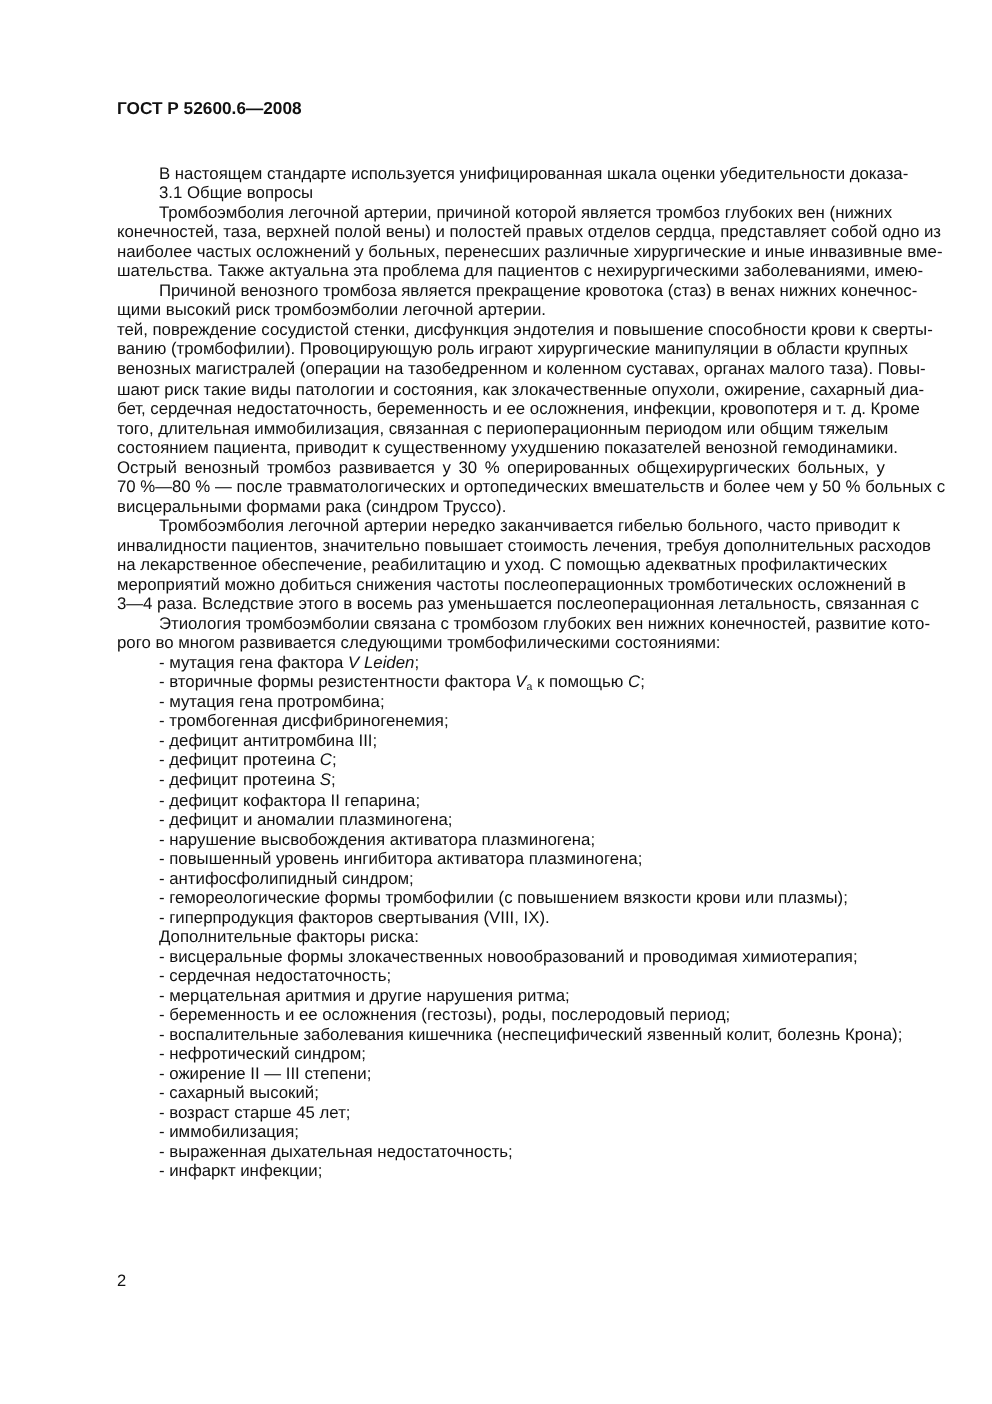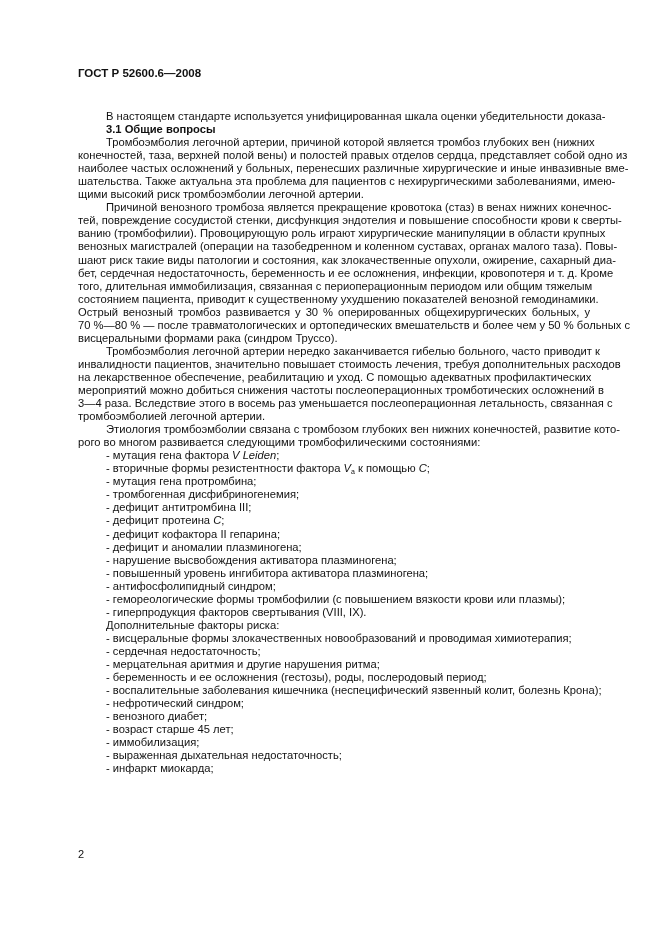--- a/index.html
+++ b/index.html
@@ -17,21 +17,21 @@
       position: absolute; top: 110px; left: 0; width: 512px;
       font-size: 11.2px; line-height: 13.05px;
     }
     .line {
       display: block; white-space: nowrap; height: 13.05px;
       text-align: justify; text-align-last: justify;
     }
     .line.last { text-align-last: left; }
     .line.indent { padding-left: 28px; }
     .line.item { padding-left: 28px; text-align-last: left; }
-    .line.heading { padding-left: 28px; font-weight: bold; text-align-last: left; }
+    .line.heading { padding-left: 28px; font-weight: normal; text-align-last: left; }
     .line.plain-indent { padding-left: 28px; text-align-last: left; }
     i { }
     sub { font-size: 7px; vertical-align: -2px; line-height: 0; }
     .page-number { position: absolute; top: 848px; left: 78px; font-size: 11px; }
   </style>
 </head>
 <body>
 
 <div class="page">
   <div class="doc-header">ГОСТ Р 52600.6—2008</div>
@@ -39,71 +39,72 @@
   <div class="body-text">
 
     <span class="line indent">В настоящем стандарте используется унифицированная шкала оценки убедительности доказа-</span>
 
     <span class="line heading">3.1  Общие вопросы</span>
 
     <span class="line indent">Тромбоэмболия легочной артерии, причиной которой является тромбоз глубоких вен (нижних</span>
     <span class="line">конечностей, таза, верхней полой вены) и полостей правых отделов сердца, представляет собой одно из</span>
     <span class="line">наиболее частых осложнений у больных, перенесших различные хирургические и иные инвазивные вме-</span>
     <span class="line">шательства. Также актуальна эта проблема для пациентов с нехирургическими заболеваниями, имею-</span>
+    <span class="line indent">Причиной венозного тромбоза является прекращение кровотока (стаз) в венах нижних конечнос-</span>
+
     <span class="line last">щими высокий риск тромбоэмболии легочной артерии.</span>
-
-    <span class="line indent">Причиной венозного тромбоза является прекращение кровотока (стаз) в венах нижних конечнос-</span>
     <span class="line">тей, повреждение сосудистой стенки, дисфункция эндотелия и повышение способности крови к сверты-</span>
     <span class="line">ванию (тромбофилии). Провоцирующую роль играют хирургические манипуляции в области крупных</span>
     <span class="line">венозных магистралей (операции на тазобедренном и коленном суставах, органах малого таза). Повы-</span>
     <span class="line">шают риск такие виды патологии и состояния, как злокачественные опухоли, ожирение, сахарный диа-</span>
     <span class="line">бет, сердечная недостаточность, беременность и ее осложнения, инфекции, кровопотеря и т. д. Кроме</span>
     <span class="line">того, длительная иммобилизация, связанная с периоперационным периодом или общим тяжелым</span>
     <span class="line">состоянием пациента, приводит к существенному ухудшению показателей венозной гемодинамики.</span>
     <span class="line">Острый венозный тромбоз развивается у 30 % оперированных общехирургических больных, у</span>
     <span class="line">70 %—80 % — после травматологических и ортопедических вмешательств и более чем у 50 % больных с</span>
     <span class="line last">висцеральными формами рака (синдром Труссо).</span>
 
     <span class="line indent">Тромбоэмболия легочной артерии нередко заканчивается гибелью больного, часто приводит к</span>
     <span class="line">инвалидности пациентов, значительно повышает стоимость лечения, требуя дополнительных расходов</span>
     <span class="line">на лекарственное обеспечение, реабилитацию и уход. С помощью адекватных профилактических</span>
     <span class="line">мероприятий можно добиться снижения частоты послеоперационных тромботических осложнений в</span>
     <span class="line">3—4 раза. Вследствие этого в восемь раз уменьшается послеоперационная летальность, связанная с</span>
-    <span class="line last">тромбоэмболией легочной артерии.</span>
 
     <span class="line indent">Этиология тромбоэмболии связана с тромбозом глубоких вен нижних конечностей, развитие кото-</span>
     <span class="line last">рого во многом развивается следующими тромбофилическими состояниями:</span>
 
     <div>
       <span class="line item"><span>- мутация гена фактора </span><i>V Leiden</i><span>;</span></span>
       <span class="line item"><span>- вторичные формы резистентности фактора </span><i>V</i><sub>a</sub><span> к помощью </span><i>C</i><span>;</span></span>
       <span class="line item">- мутация гена протромбина;</span>
       <span class="line item">- тромбогенная дисфибриногенемия;</span>
       <span class="line item">- дефицит антитромбина III;</span>
       <span class="line item"><span>- дефицит протеина </span><i>C</i><span>;</span></span>
+      <span class="line item"><span>- дефицит протеина </span><i>S</i><span>;</span></span>
       <span class="line item">- дефицит кофактора II гепарина;</span>
       <span class="line item">- дефицит и аномалии плазминогена;</span>
       <span class="line item">- нарушение высвобождения активатора плазминогена;</span>
       <span class="line item">- повышенный уровень ингибитора активатора плазминогена;</span>
       <span class="line item">- антифосфолипидный синдром;</span>
       <span class="line item">- гемореологические формы тромбофилии (с повышением вязкости крови или плазмы);</span>
       <span class="line item">- гиперпродукция факторов свертывания (VIII, IX).</span>
     </div>
 
     <span class="line plain-indent">Дополнительные факторы риска:</span>
 
     <div>
       <span class="line item">- висцеральные формы злокачественных новообразований и проводимая химиотерапия;</span>
       <span class="line item">- сердечная недостаточность;</span>
       <span class="line item">- мерцательная аритмия и другие нарушения ритма;</span>
       <span class="line item">- беременность и ее осложнения (гестозы), роды, послеродовый период;</span>
       <span class="line item">- воспалительные заболевания кишечника (неспецифический язвенный колит, болезнь Крона);</span>
       <span class="line item">- нефротический синдром;</span>
-      <span class="line item">- венозного диабет;</span>
+      <span class="line item">- ожирение II — III степени;</span>
+      <span class="line item">- сахарный высокий;</span>
       <span class="line item">- возраст старше 45 лет;</span>
       <span class="line item">- иммобилизация;</span>
       <span class="line item">- выраженная дыхательная недостаточность;</span>
-      <span class="line item">- инфаркт миокарда;</span>
+      <span class="line item">- инфаркт инфекции;</span>
     </div>
   </div>
 </div>
 
 <div class="page-number">2</div>
 
 </body></html>

